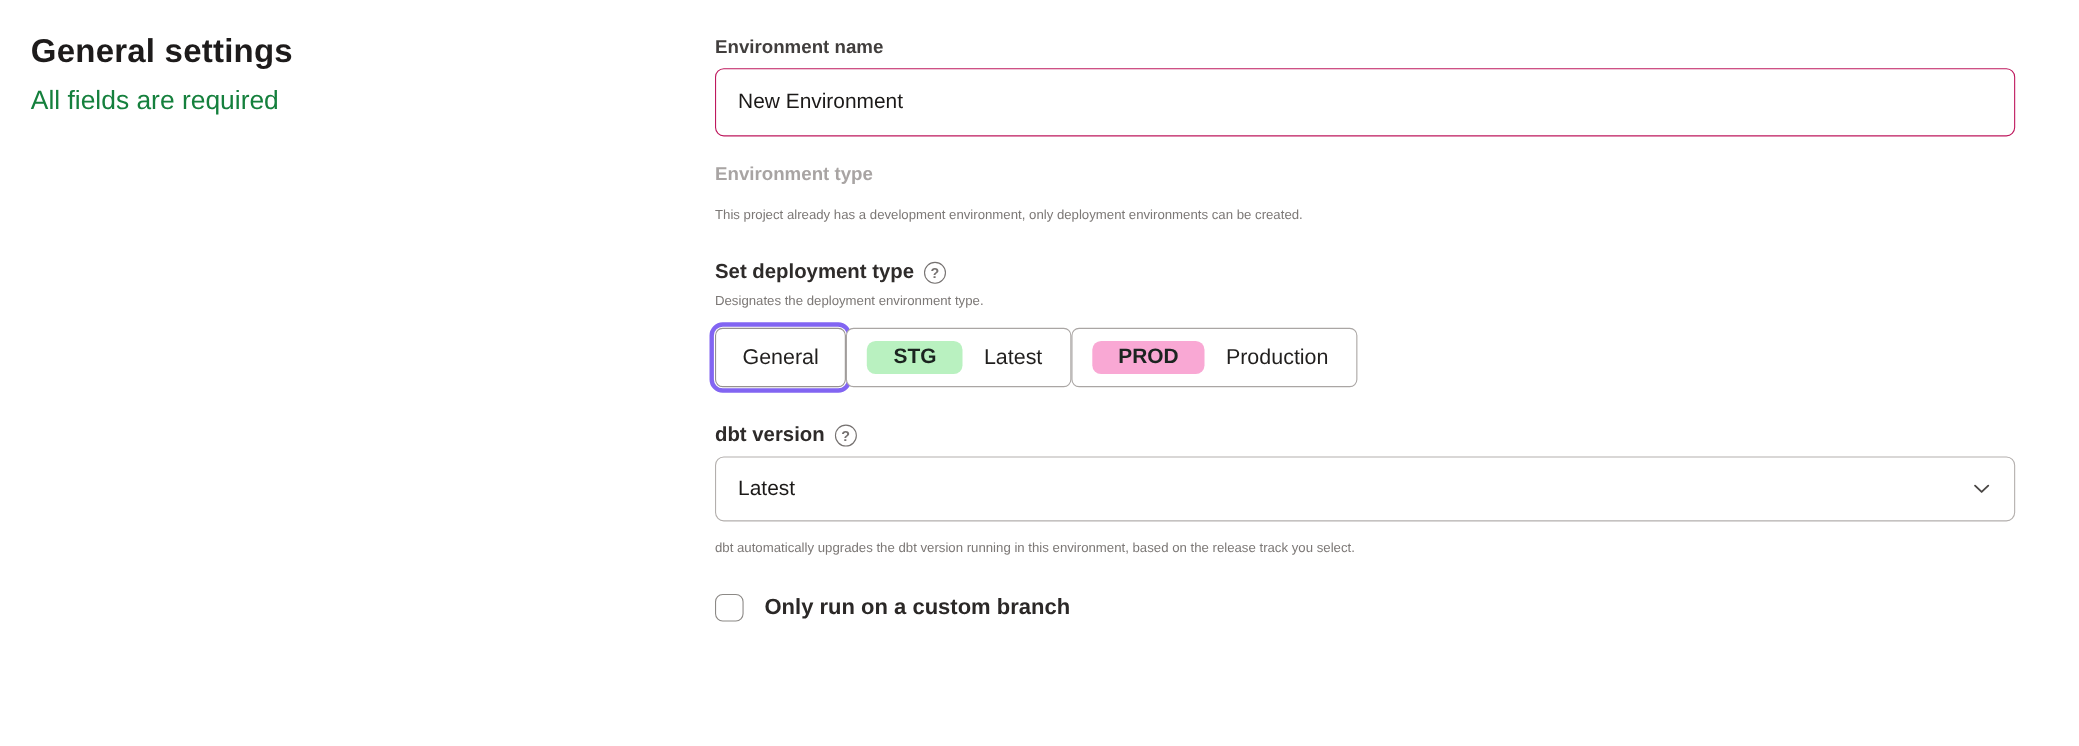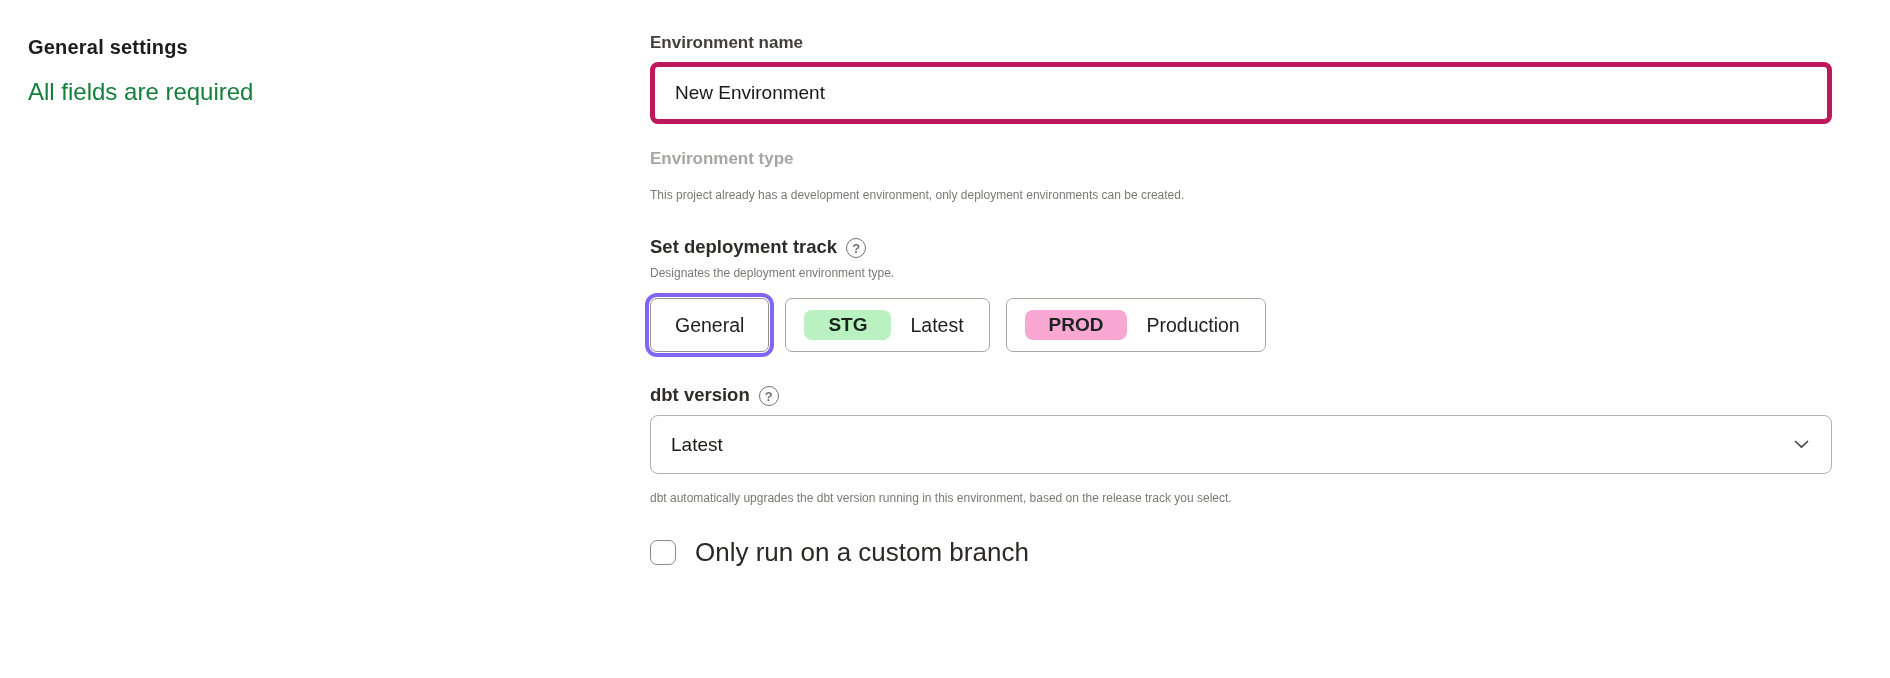--- a/index.html
+++ b/index.html
@@ -3,31 +3,31 @@
 <meta charset="utf-8">
 <style>
   * { box-sizing: border-box; margin: 0; padding: 0; }
   html, body { width: 1890px; height: 678px; background: #ffffff; overflow: hidden; }
   body { font-family: "Liberation Sans", "DejaVu Sans", sans-serif; color: #1d1b1b; }
 
   .layout { display: flex; align-items: flex-start; }
 
   
   .intro { width: 650px; padding: 29px 0 0 28px; flex: 0 0 650px; }
-  .intro h1 { font-size: 20px; line-height: 36px; font-weight: 700; color: #1d1b1b; letter-spacing: 0.2px; }
+  .intro h1 { font-size: 30px; line-height: 36px; font-weight: 700; color: #1d1b1b; letter-spacing: 0.2px; }
   .intro .subtitle { margin-top: 16px; font-size: 24px; line-height: 22px; color: #15803d; }
 
   
   .form-col { width: 1182px; padding-top: 33px; }
 
   .field-label { display: block; font-size: 17px; line-height: 20px; font-weight: 600; color: #413e3d; margin-bottom: 9px; }
   .field-label.disabled { color: #a8a4a3; }
 
   .text-input {
-    width: 100%; height: 62px; border: 5px solid #be185d; border-radius: 8px;
+    width: 100%; height: 62px; border: 1px solid #be185d; border-radius: 8px;
     background: #fff; font-family: inherit; font-size: 19px; color: #1b1918;
     padding: 0 20px; outline: none; display: block;
   }
 
   .select-box {
     width: 100%; height: 59px; border: 1px solid #b3afad; border-radius: 8px;
     background: #fff; display: flex; align-items: center; justify-content: space-between;
     padding: 0 22px 0 20px; font-size: 19px; color: #1b1918; cursor: pointer;
   }
   .select-box.disabled { background: #f5f4f3; border-color: #d7d4d2; cursor: default; }
@@ -47,62 +47,62 @@
   .mt-label2   { margin-top: 25px; }
   .mt-helper1  { margin-top: 15px; }
   .mt-section  { margin-top: 30px; }
   .mt-helper2  { margin-top: 4px; }
   .mt-buttons  { margin-top: 14px; }
   .mt-dbtver   { margin-top: 32px; }
   .mt-select2  { margin-top: 9px; }
   .mt-helper3  { margin-top: 13px; }
   .mt-checkbox { margin-top: 31px; }
 
-  .type-btn-row { display: flex; align-items: center; column-gap: 16px; }
+  .type-btn-row { display: flex; align-items: center; }
   .type-btn {
     height: 54px; background: #fff; border: 1px solid #aaa6a4; border-radius: 7px;
     display: inline-flex; align-items: center; font-family: inherit;
     font-size: 19.5px; font-weight: 500; color: #211f1e; cursor: pointer; padding: 0 24px;
   }
   .type-btn.selected { border-color: #96918f; outline: 4px solid #8265f2; outline-offset: 1px; }
   .type-btn .badge {
     display: inline-flex; align-items: center; height: 30px; border-radius: 8px;
     padding: 0 24px; font-size: 19px; font-weight: 600; color: #1b2420; margin-right: 19px;
   }
   .type-btn.with-badge { padding: 0 25px 0 18px; }
   .badge-stg  { background: #b9f1c0; }
   .badge-prod { background: #f9a8d4; color: #18243a; }
 
   .checkbox-row { display: flex; align-items: center; }
   .checkbox {
     width: 26px; height: 25px; border: 1.6px solid #8c8986; border-radius: 7px;
     background: #fff; cursor: pointer; flex: 0 0 auto;
   }
-  .checkbox-label { margin-left: 19px; font-size: 26px; line-height: 25px; font-weight: 400; color: #2b2827; cursor: pointer; }
+  .checkbox-label { margin-left: 19px; font-size: 20px; line-height: 25px; font-weight: 700; color: #2b2827; cursor: pointer; }
 </style>
 </head>
 <body>
 
 <div class="layout">
 
   <div class="intro">
     <h1>General settings</h1>
     <div class="subtitle">All fields are required</div>
   </div>
 
   <div class="form-col">
 
     <label class="field-label">Environment name</label>
     <input class="text-input" type="text" value="New Environment" style="">
 
     <label class="field-label disabled mt-label2">Environment type</label>
     <div class="helper mt-helper1">This project already has a development environment, only deployment environments can be created.</div>
 
     <div class="section-label-row mt-section">
-      <span class="section-label">Set deployment track</span>
+      <span class="section-label">Set deployment type</span>
       <span class="help-icon">?</span>
     </div>
     <div class="helper mt-helper2">Designates the deployment environment type.</div>
 
     <div class="type-btn-row mt-buttons">
       <button class="type-btn selected">
         <span>General</span>
       </button>
       <button class="type-btn with-badge">
         <span class="badge badge-stg">STG</span>

